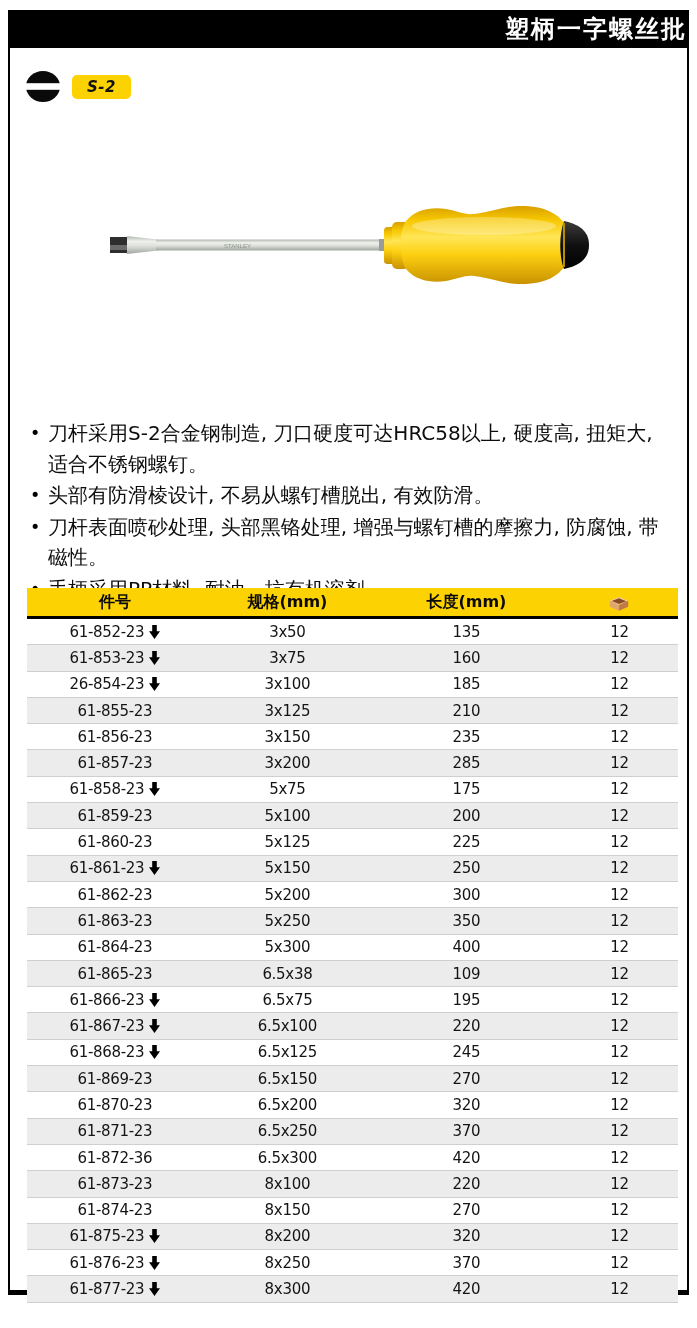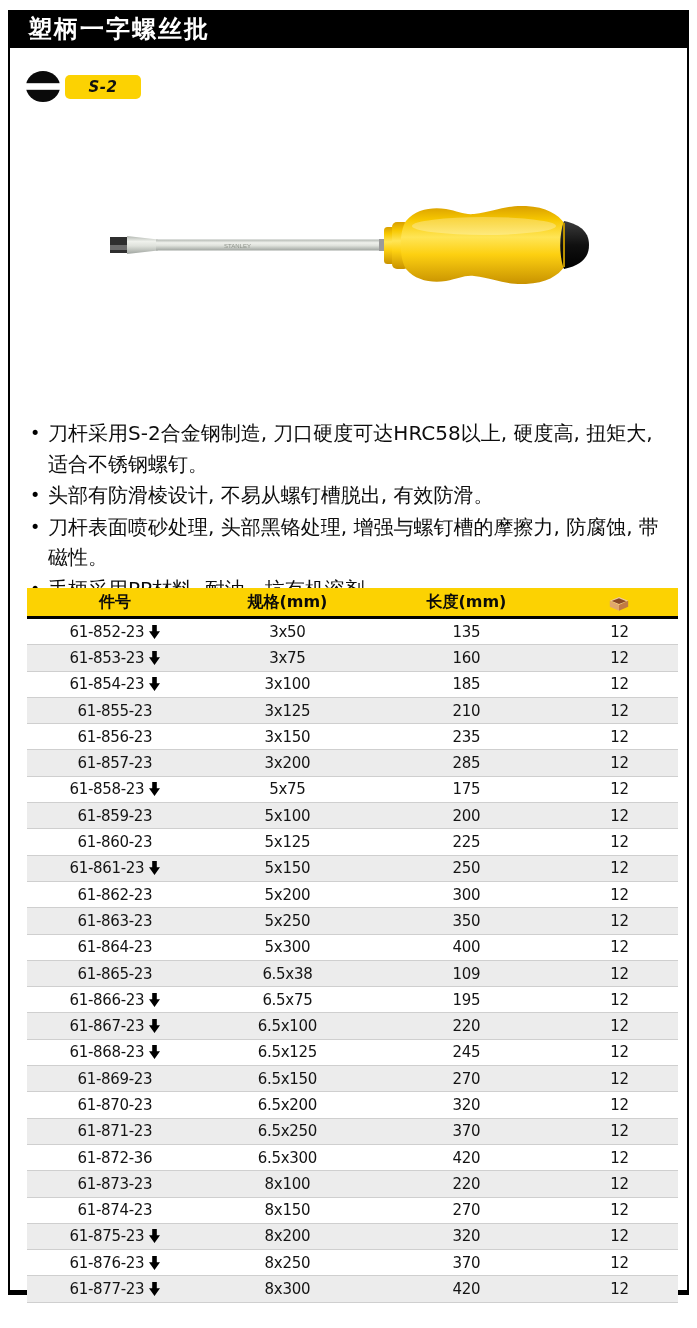--- a/index.html
+++ b/index.html
@@ -9,28 +9,28 @@
     -webkit-font-smoothing:antialiased;
   }
   .frame{
     position:absolute;left:8px;top:10px;width:681px;height:1285px;
     border-left:2px solid #000;border-right:2px solid #000;border-bottom:5px solid #000;
     background:#fff;box-sizing:border-box;
   }
   .title-bar{
     position:absolute;left:0;top:0;right:0;height:38px;background:#000;
     display:flex;align-items:center;padding-left:18px;
-    color:#fff;font-size:24px;font-weight:bold;letter-spacing:2px;
+    color:#fff;font-size:24px;font-weight:bold;letter-spacing:2px;justify-content:flex-end;
   }
   .icon-row{
     position:absolute;left:16px;top:61px;height:31px;display:flex;align-items:center;
   }
   .slot-icon{width:34px;height:31px;display:block;}
   .badge{
-    margin-left:5px;width:76px;height:24px;border-radius:5px;background:#fcd202;
+    margin-left:12px;width:59px;height:24px;border-radius:5px;background:#fcd202;
     display:flex;align-items:center;justify-content:center;
     font-size:15px;font-weight:bold;font-style:italic;color:#111;letter-spacing:.5px;
   }
   .product{position:absolute;left:86px;top:182px;width:508px;height:114px;}
   .features{
     position:absolute;left:20px;top:408px;width:648px;
     list-style:none;margin:0;padding:0;
   }
   .features li{
     position:relative;padding-left:18px;margin-bottom:1px;
@@ -162,21 +162,21 @@
           </tr>
           <tr class="alt">
             <td><span>61-853-23</span><svg class="pn-arrow" width="11" height="14" viewBox="0 0 11 14">
                 <path d="M3.2 0h4.6v6.3H11L5.5 14 0 6.3h3.2z" fill="#000"></path>
               </svg></td>
             <td>3x75</td>
             <td>160</td>
             <td>12</td>
           </tr>
           <tr>
-            <td><span>61-854-23</span><svg class="pn-arrow" width="11" height="14" viewBox="0 0 11 14">
+            <td><span>26-854-23</span><svg class="pn-arrow" width="11" height="14" viewBox="0 0 11 14">
                 <path d="M3.2 0h4.6v6.3H11L5.5 14 0 6.3h3.2z" fill="#000"></path>
               </svg></td>
             <td>3x100</td>
             <td>185</td>
             <td>12</td>
           </tr>
           <tr class="alt">
             <td><span>61-855-23</span></td>
             <td>3x125</td>
             <td>210</td>

